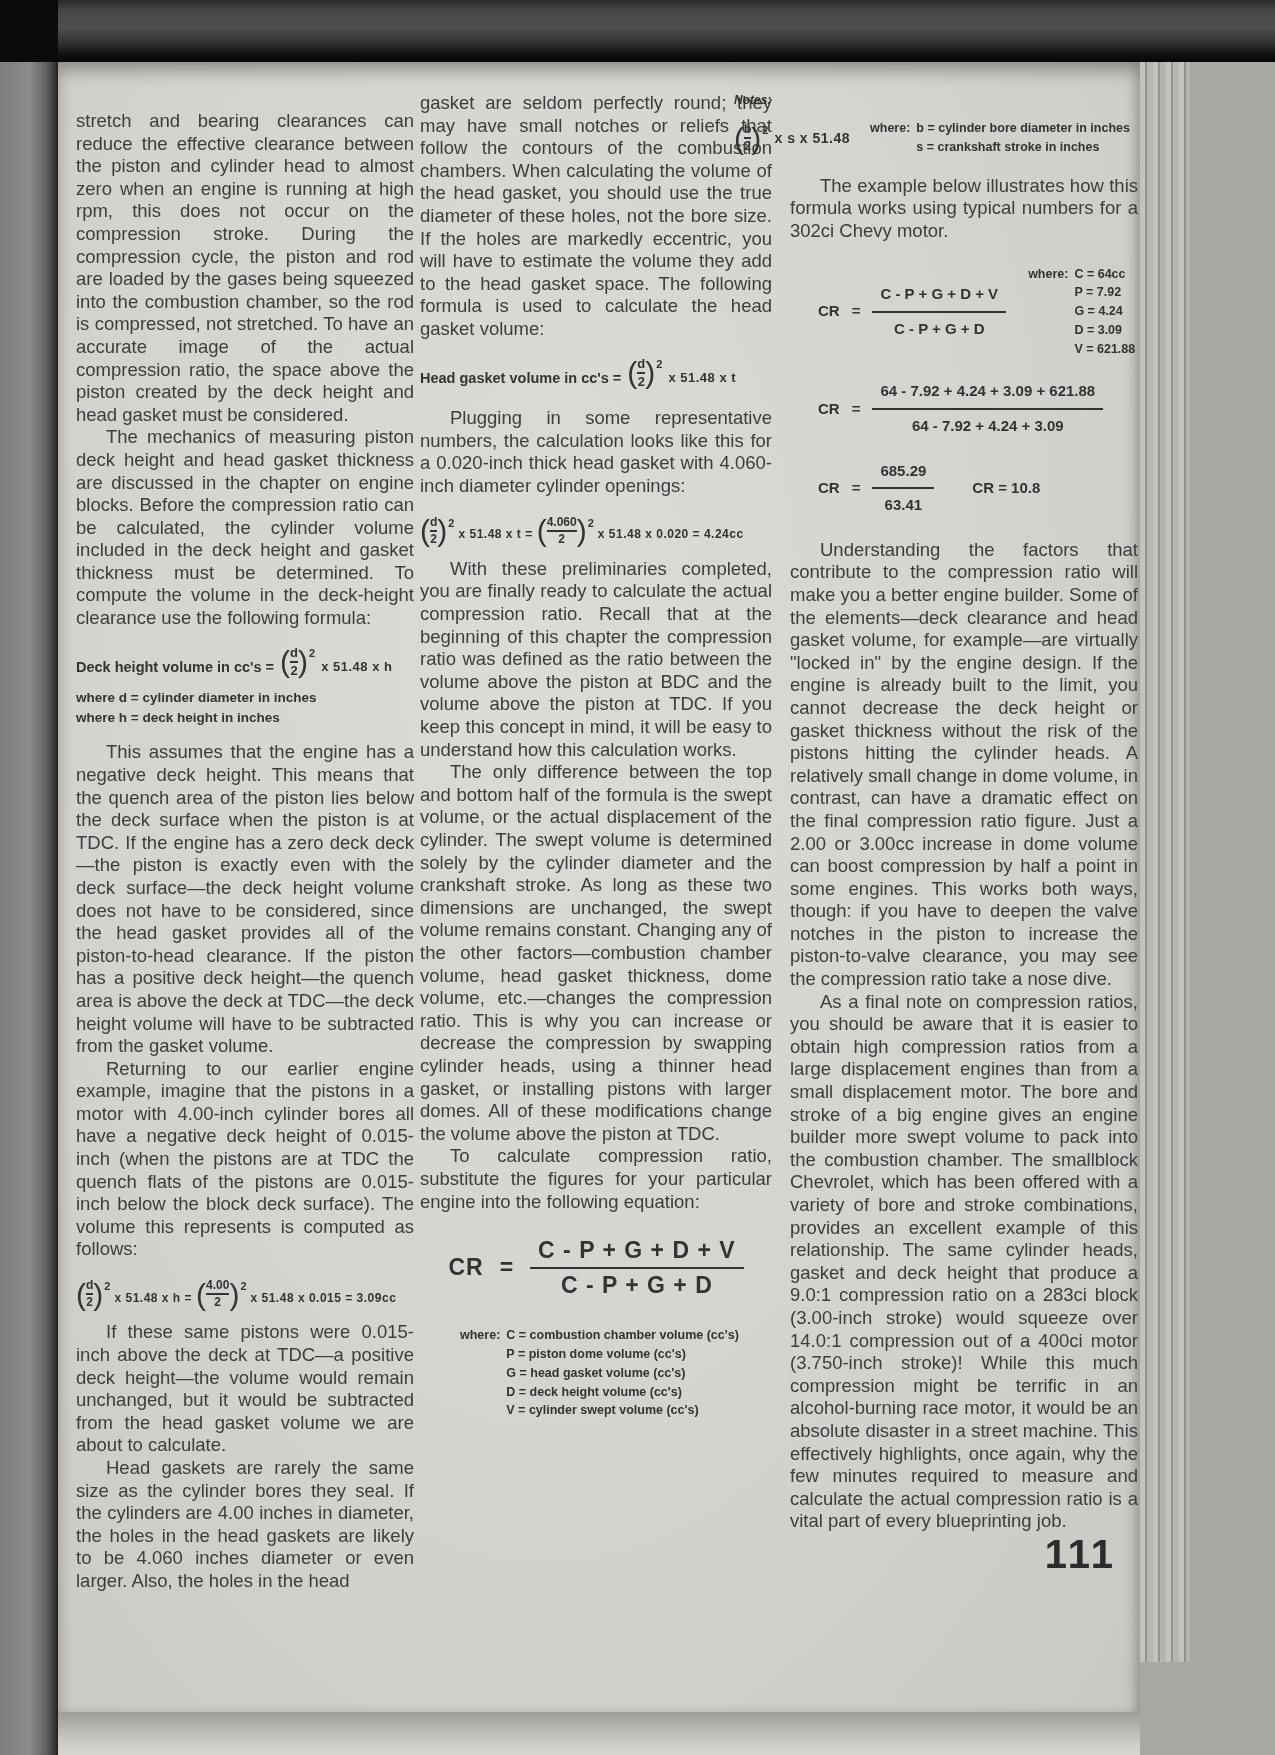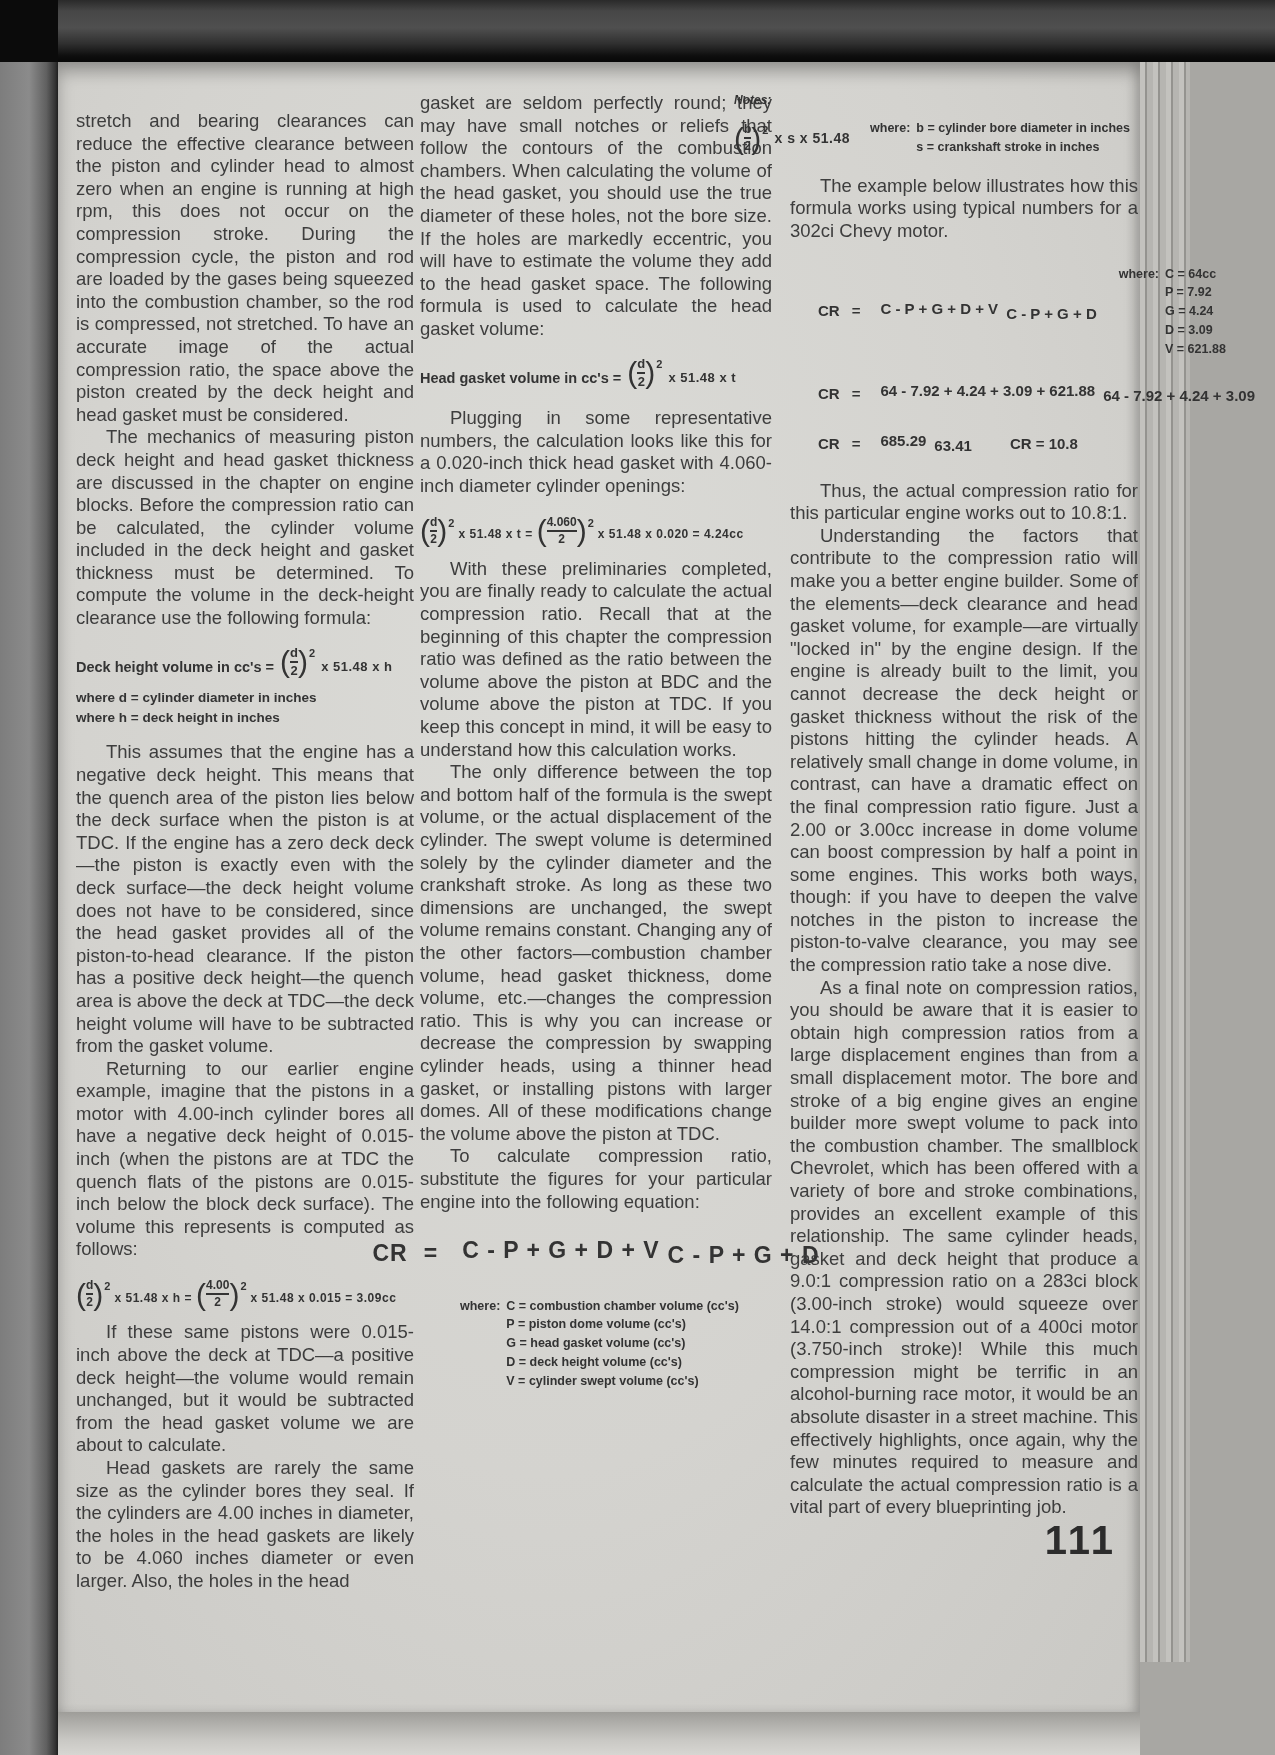--- a/index.html
+++ b/index.html
@@ -50,21 +50,21 @@
   .fline.compact { font-size:12px; gap:4px; margin:18px 0 12px; }
   .fline.compact .f-mid, .fline.compact .f-tail { font-size:12px; }
   .pgroup { display:inline-flex; align-items:center; }
   .paren { font-weight:400; font-size:30px; line-height:0.9; color:#333; }
   .frac { display:inline-flex; flex-direction:column; align-items:center; font-size:13px; line-height:1.1; font-weight:bold; }
   .frac .fbar { align-self:stretch; height:0; border-top:2px solid #333; margin:1px 0; }
   .exp { align-self:flex-start; font-size:11px; font-weight:bold; margin:-4px 0 0 1px; }
   .f-where { font-size:13.5px; font-weight:bold; color:#333; line-height:1.45; margin:0 0 4px; }
   
   .cr-row { display:flex; align-items:center; font-weight:bold; color:#333; }
-  .bigfrac { display:inline-flex; flex-direction:row; align-items:center; text-align:center; }
+  .bigfrac { display:inline-flex; flex-direction:column; align-items:center; text-align:center; }
   .bigfrac .bf-num { padding:0 8px 5px; white-space:nowrap; }
   .bigfrac .bf-bar { align-self:stretch; height:0; border-top:2.5px solid #333; }
   .bigfrac .bf-den { padding-top:5px; white-space:nowrap; }
   .cr-main { font-size:23px; letter-spacing:1px; gap:16px; margin:26px 0 30px; justify-content:center; }
   .cr-ex { font-size:15px; gap:12px; margin:22px 0; }
   .cr-ex .bigfrac { font-size:15px; }
   .cr-result { margin-left:26px; white-space:nowrap; }
   .where-block { display:flex; gap:6px; font-size:12.5px; font-weight:bold; color:#333; line-height:1.5; }
   .where-block .w-items div { white-space:nowrap; }
   
@@ -284,21 +284,20 @@
           <span>=</span>
           <span class="bigfrac">
             <span class="bf-num">685.29</span>
             <span class="bf-bar"></span>
             <span class="bf-den">63.41</span>
           </span>
           <span class="cr-result">CR = 10.8</span>
         </div>
       </div>
 
-      <p class="para indent" style="margin-top:16px;">Thus, the actual compression ratio for this particular engine works out to 10.8:1.</p>
       <p class="para indent">Understanding the factors that contribute to the compression ratio will make you a better engine builder. Some of the elements—deck clearance and head gasket volume, for example—are virtually "locked in" by the engine design. If the engine is already built to the limit, you cannot decrease the deck height or gasket thickness without the risk of the pistons hitting the cylinder heads. A relatively small change in dome volume, in contrast, can have a dramatic effect on the final compression ratio figure. Just a 2.00 or 3.00cc increase in dome volume can boost compression by half a point in some engines. This works both ways, though: if you have to deepen the valve notches in the piston to increase the piston-to-valve clearance, you may see the compression ratio take a nose dive.</p>
       <p class="para indent">As a final note on compression ratios, you should be aware that it is easier to obtain high compression ratios from a large displacement engines than from a small displacement motor. The bore and stroke of a big engine gives an engine builder more swept volume to pack into the combustion chamber. The smallblock Chevrolet, which has been offered with a variety of bore and stroke combinations, provides an excellent example of this relationship. The same cylinder heads, gasket and deck height that produce a 9.0:1 compression ratio on a 283ci block (3.00-inch stroke) would squeeze over 14.0:1 compression out of a 400ci motor (3.750-inch stroke)! While this much compression might be terrific in an alcohol-burning race motor, it would be an absolute disaster in a street machine. This effectively highlights, once again, why the few minutes required to measure and calculate the actual compression ratio is a vital part of every blueprinting job.</p>
 
       <div class="page-number">111</div>
     </div>
   </div>
 
 </div>
 
 </body></html>

